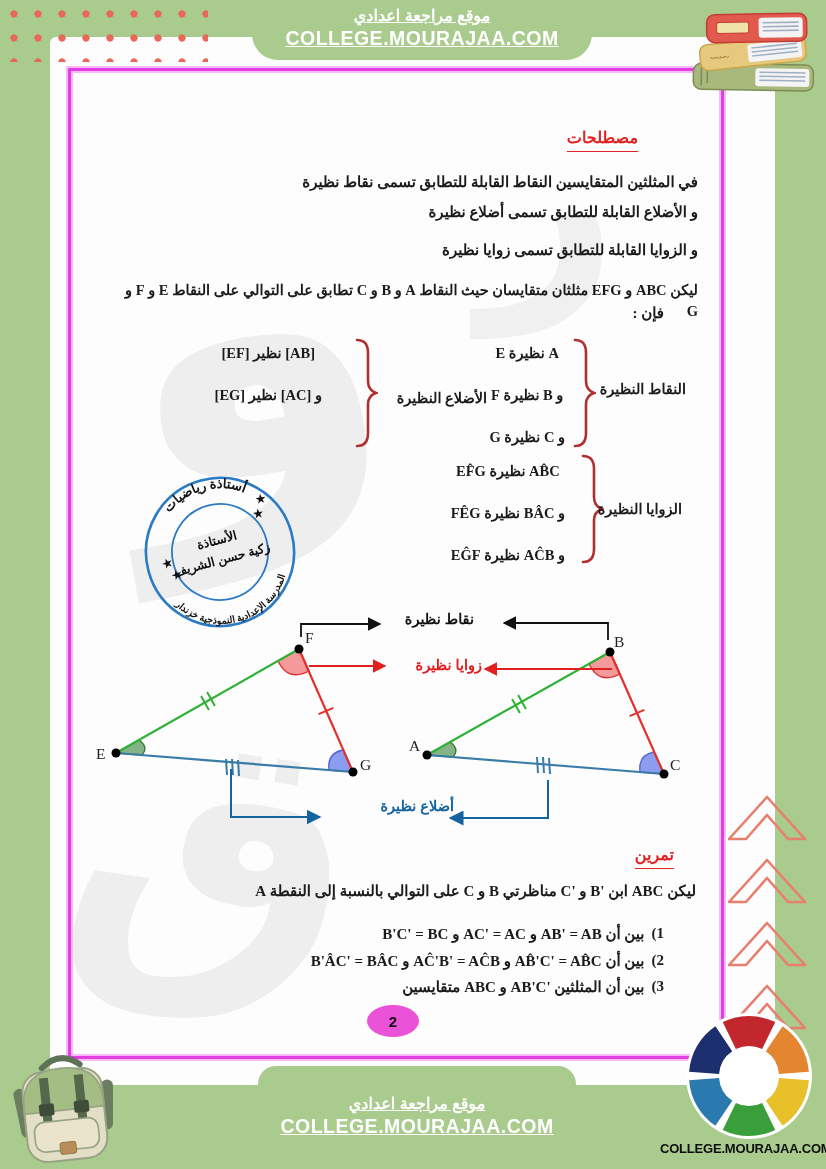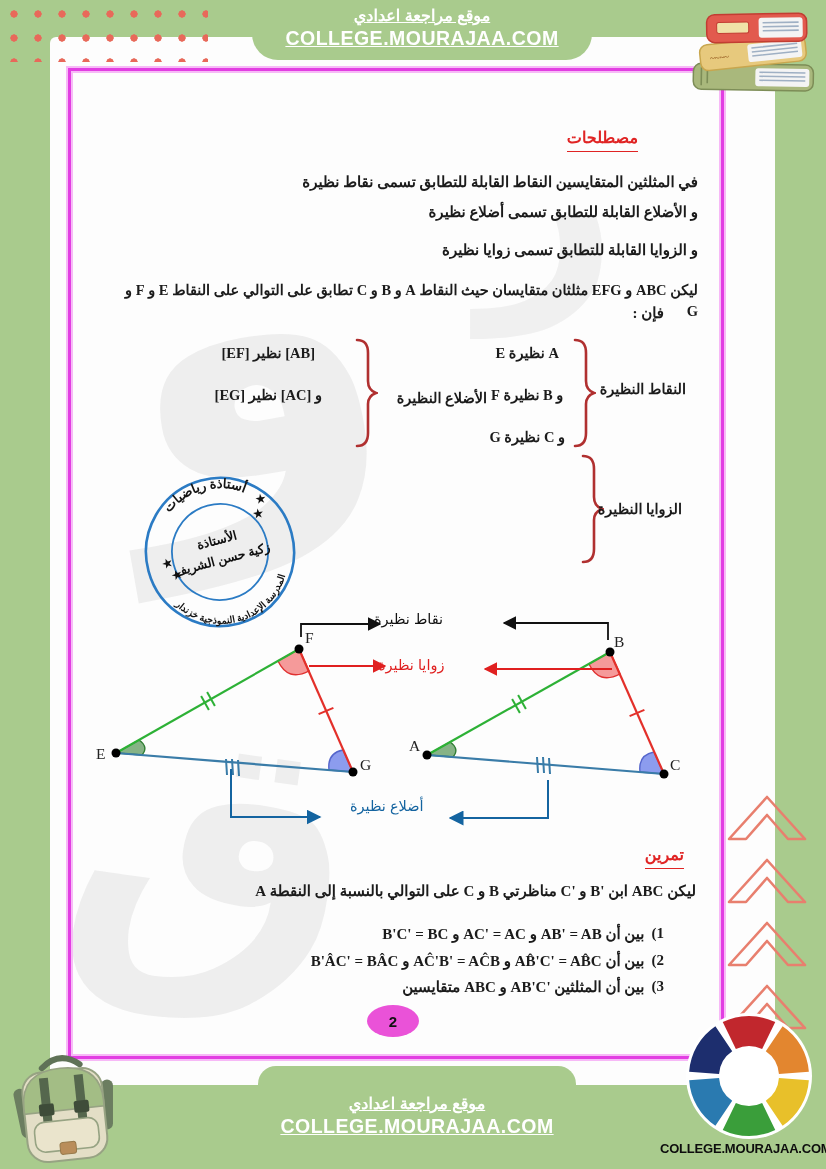--- a/index.html
+++ b/index.html
@@ -29,21 +29,21 @@
   
   .rtl{direction:rtl;unicode-bidi:plaintext;}
   .abs{position:absolute;white-space:nowrap;}
   .sec-title{color:#e02424;font-weight:700;font-size:16px;border-bottom:1.6px solid #e02424;padding-bottom:4px;}
   .body-line{font-size:15px;font-weight:600;}
   .setup{font-size:14.5px;font-weight:600;white-space:normal;text-align:right;line-height:1.45;}
   .grp-row{font-size:14.5px;font-weight:600;line-height:42px;text-align:center;}
   .grp-label{font-size:14.5px;font-weight:700;}
   .brace{position:absolute;}
   
-  .dg-label{position:absolute;font-family:"Liberation Sans",sans-serif;font-weight:400;font-size:14.5px;text-align:left;}
+  .dg-label{position:absolute;font-family:"Liberation Sans",sans-serif;font-weight:700;font-size:14.5px;text-align:right;}
   .dg-black{color:#111;}
   .dg-red{color:#e02020;}
   .dg-blue{color:#1464a0;}
   
   .ex-item{position:absolute;display:flex;direction:rtl;gap:7px;font-size:15px;font-weight:600;white-space:nowrap;}
   .ex-num{direction:ltr;unicode-bidi:bidi-override;font-weight:700;}
   .page-badge{position:absolute;left:367px;top:1005px;width:52px;height:32px;border-radius:50%;
         background:#ea52d8;color:#111;font-family:"Liberation Sans",sans-serif;font-weight:700;font-size:15px;
         display:flex;align-items:center;justify-content:center;z-index:3;}
   .chevron{position:absolute;z-index:4;}
@@ -119,20 +119,25 @@
 
     <div class="abs rtl" style="right:504px;top:332px;">
       <div class="grp-row">‎[AB]‎ نظير ‎[EF]‎</div>
       <div class="grp-row">و ‎[AC]‎ نظير ‎[EG]‎</div>
     </div>
     <svg class="brace" style="left:352px;top:336px;" width="26" height="114" viewBox="0 0 26 112">
       <path d="M5,3 Q16,3 16,16 L16,44 Q16,53 24,56 Q16,59 16,67 L16,96 Q16,109 5,109" stroke="#b03030" stroke-width="2.6" fill="none" stroke-linecap="round"></path>
     </svg>
     <div class="abs rtl grp-label" style="right:339px;top:390px;">الأضلاع النظيرة</div>
 
+    <div class="abs rtl" style="right:261px;top:450px;">
+      <div class="grp-row">‎AB̂C‎ نظيرة ‎EF̂G‎</div>
+      <div class="grp-row">و ‎BÂC‎ نظيرة ‎FÊG‎</div>
+      <div class="grp-row">و ‎AĈB‎ نظيرة ‎EĜF‎</div>
+    </div>
     <svg class="brace" style="left:578px;top:453px;" width="26" height="112" viewBox="0 0 26 112">
       <path d="M5,3 Q16,3 16,16 L16,44 Q16,53 24,56 Q16,59 16,67 L16,96 Q16,109 5,109" stroke="#b03030" stroke-width="2.6" fill="none" stroke-linecap="round"></path>
     </svg>
     <div class="abs rtl grp-label" style="right:144px;top:501px;padding-left:17px;">الزوايا النظيرة</div>
 
     <svg class="stamp" width="164" height="164" viewBox="0 0 164 164">
       <g transform="rotate(-15 82 82)">
         <circle cx="82" cy="82" r="74" fill="none" stroke="#2b7bc4" stroke-width="2.6"></circle>
         <circle cx="82" cy="82" r="48" fill="none" stroke="#2b7bc4" stroke-width="1.8"></circle>
         <defs>
@@ -232,21 +237,21 @@
       <g stroke="#1464a0" stroke-width="2" fill="none">
         <path d="M231,769 L231,817 L320,817" marker-end="url(#mBlue)"></path>
         <path d="M548,780 L548,818 L450,818" marker-end="url(#mBlue)"></path>
       </g>
     </svg>
 
     <div class="dg-label dg-black rtl" style="left:374px;top:611px;width:100px;">نقاط نظيرة</div>
     <div class="dg-label dg-red rtl" style="left:378px;top:657px;width:104px;">زوايا نظيرة</div>
     <div class="dg-label dg-blue rtl" style="left:350px;top:798px;width:104px;">أضلاع نظيرة</div>
 
-    <div class="abs rtl sec-title" style="right:142px;top:845px;">تمرين</div>
+    <div class="abs rtl sec-title" style="right:152px;top:845px;">تمرين</div>
     <div class="abs rtl body-line" style="right:130px;top:882px;">ليكن ‎ABC‎ ابن ‎B'‎ و ‎C'‎ مناظرتي ‎B‎ و ‎C‎ على التوالي بالنسبة إلى النقطة ‎A‎</div>
 
     <div class="ex-item" style="right:162px;top:925px;">
       <span class="ex-num">(1</span>
       <span class="rtl">بين أن ‎AB' = AB‎ و ‎AC' = AC‎ و ‎B'C' = BC‎</span>
     </div>
     <div class="ex-item" style="right:162px;top:952px;">
       <span class="ex-num">(2</span>
       <span class="rtl">بين أن ‎AB̂'C' = AB̂C‎ و ‎AĈ'B' = AĈB‎ و ‎B'ÂC' = BÂC‎</span>
     </div>

